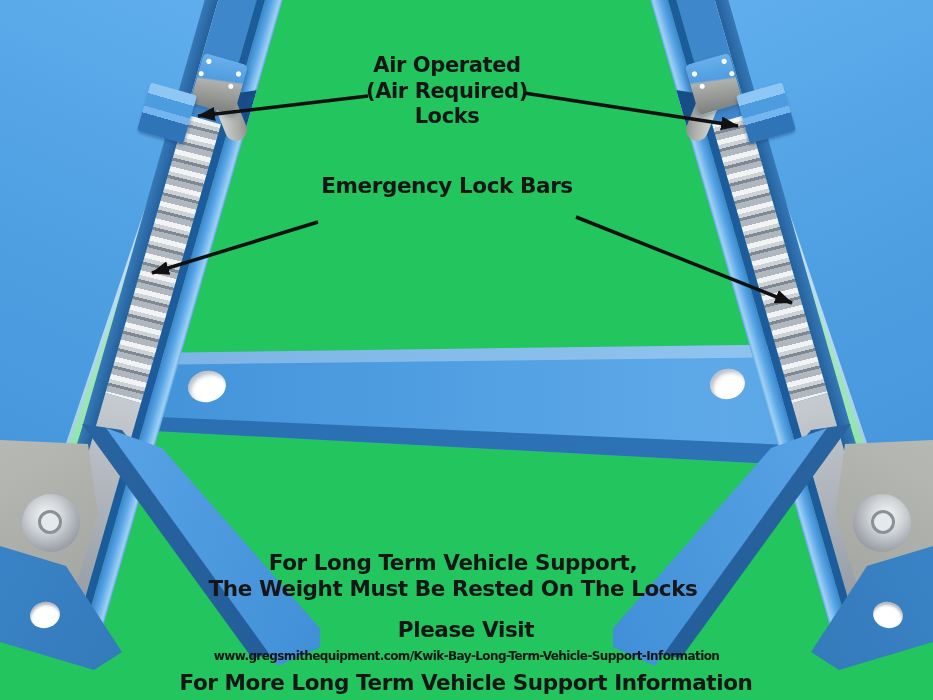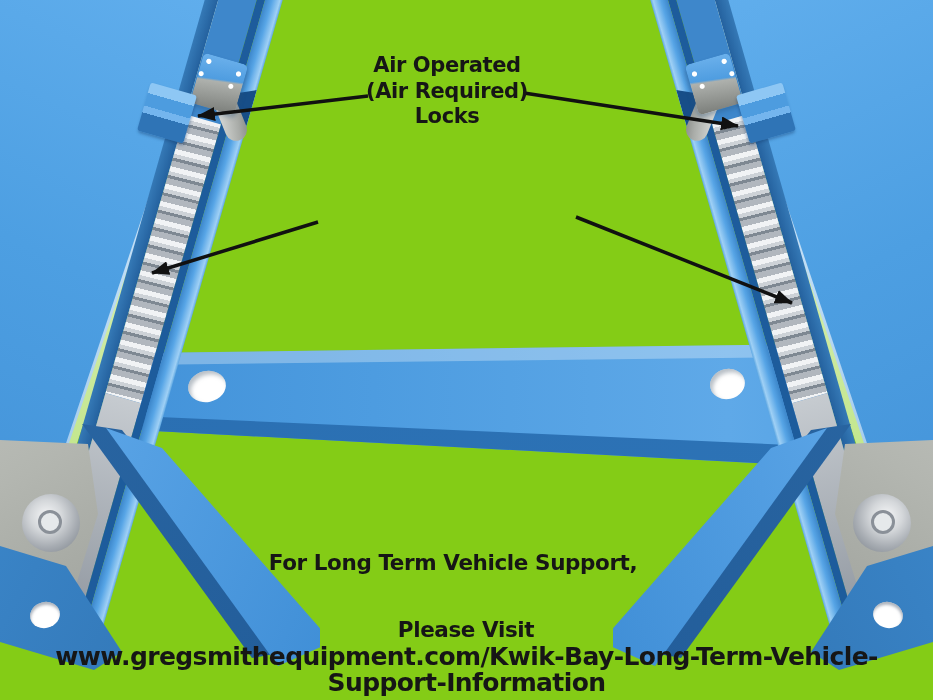--- a/index.html
+++ b/index.html
@@ -1,19 +1,19 @@
 <!DOCTYPE html>
 <html><head>
 <meta charset="utf-8">
 <style>
   html,body{margin:0;padding:0;background:#e8e8e8;}
   *{box-sizing:border-box;}
   .stage{
     position:relative;width:933px;height:700px;margin:0 auto;
-    background:#84cc16;overflow:hidden;
+    background:#22c55e;overflow:hidden;
     font-family:"DejaVu Sans","Liberation Sans",sans-serif;
   }
   .shape{position:absolute;left:0;top:0;width:320px;height:700px;}
 
   
   .assembly{position:absolute;top:0;width:320px;height:700px;z-index:2;}
   .assembly.left{left:0;}
   .assembly.right{left:613px;transform:scaleX(-1);}
 
   .panel{
@@ -111,21 +111,21 @@
   
   .arrows{position:absolute;left:0;top:0;width:933px;height:700px;z-index:5;pointer-events:none;}
   .label{
     position:absolute;z-index:6;color:#161616;font-weight:bold;
     text-align:center;letter-spacing:-0.4px;line-height:25.5px;font-size:21px;
   }
   .label-air{left:287px;top:53px;width:320px;}
   .label-emergency{left:262px;top:173px;width:370px;font-size:21.5px;line-height:26px;}
   .label-support{left:113px;top:550px;width:680px;font-size:21.5px;line-height:26px;}
   .label-visit{left:316px;top:617px;width:300px;font-size:21.5px;}
-  .label-url{left:0;top:644px;width:933px;font-size:25px;letter-spacing:-0.6px;}
+  .label-url{left:0;top:644px;width:933px;font-size:12px;letter-spacing:-0.6px;}
   .label-more{left:96px;top:670px;width:740px;font-size:21.5px;}
 </style>
 </head>
 <body>
 
 <div class="stage">
 
   <div class="assembly left">
     <div class="shape panel"></div>
     <div class="shape panel-edge"></div>
@@ -202,22 +202,25 @@
     <line x1="576" y1="217" x2="792" y2="303" stroke="#111" stroke-width="3.5" marker-end="url(#ah)"></line>
   </svg>
 
   <div class="label label-air">
     <div>Air Operated</div>
     <div>(Air Required)</div>
     <div>Locks</div>
   </div>
 
   <div class="label label-emergency">
+    <div>Emergency Lock Bars</div>
   </div>
 
   <div class="label label-support">
     <div>For Long Term Vehicle Support,</div>
+    <div>The Weight Must Be Rested On The Locks</div>
   </div>
 
   <div class="label label-visit">Please Visit</div>
   <div class="label label-url">www.gregsmithequipment.com/Kwik-Bay-Long-Term-Vehicle-Support-Information</div>
+  <div class="label label-more">For More Long Term Vehicle Support Information</div>
 
 </div>
 
 </body></html>

